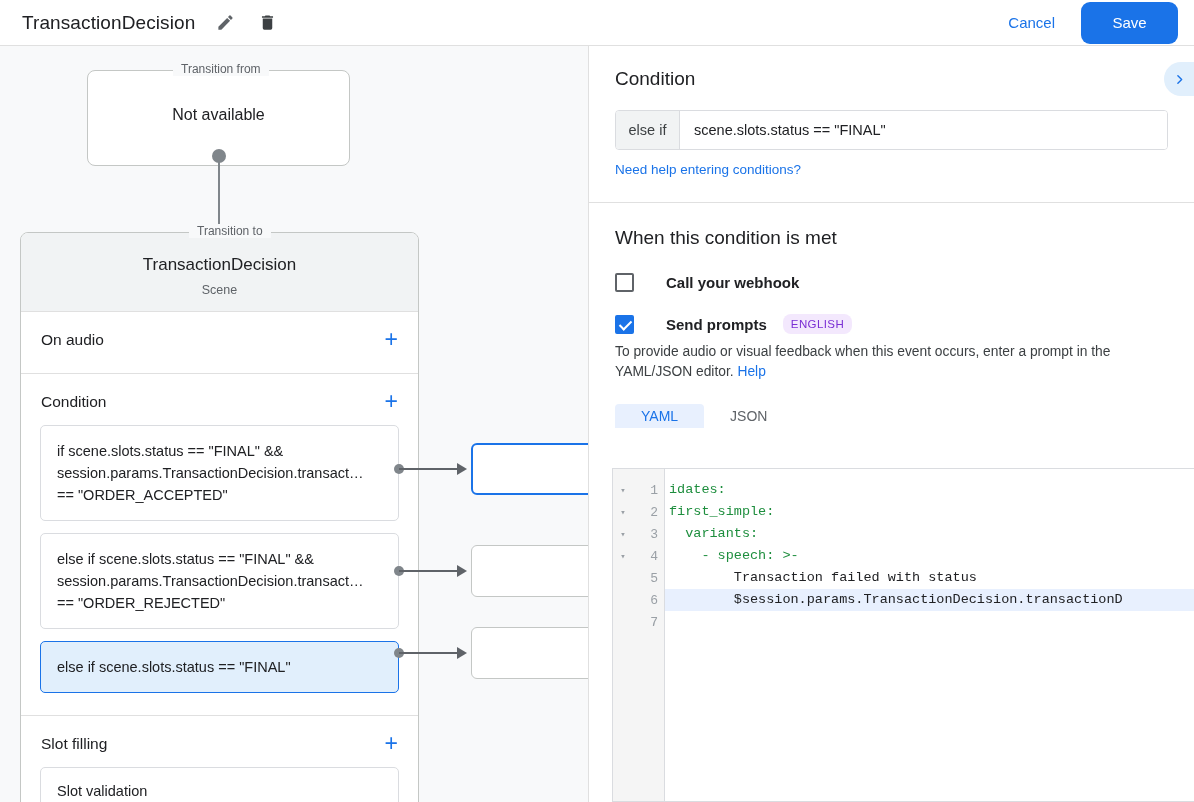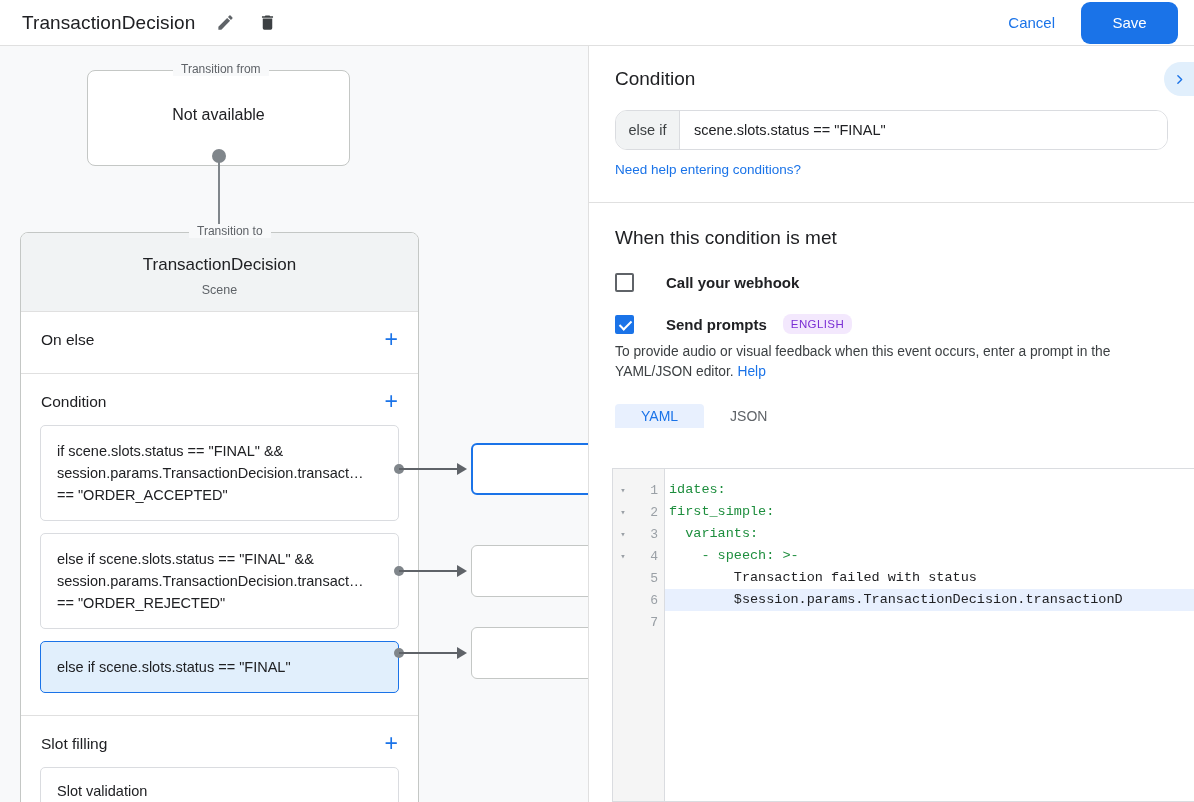--- a/index.html
+++ b/index.html
@@ -233,21 +233,21 @@
     width: 30px; height: 34px;
     background: #e1effc;
     border-radius: 18px 0 0 18px;
     display: flex; align-items: center; justify-content: center;
     cursor: pointer;
   }
   .cond-row {
     display: flex;
     margin-top: 20px;
     border: 1px solid #dadce0;
-    border-radius: 12px;
+    border-radius: 4px;
     height: 40px;
     overflow: hidden;
   }
   .cond-prefix {
     width: 64px;
     background: #f1f3f4;
     border-right: 1px solid #dadce0;
     display: flex; align-items: center; justify-content: center;
     font-size: 14.5px;
     color: #3c4043;
@@ -393,21 +393,21 @@
   <div id="scene-card">
     <span class="fieldlegend">Transition to</span>
 
     <div class="scene-head">
       <div class="scene-name">TransactionDecision</div>
       <div class="scene-sub">Scene</div>
     </div>
 
     <div class="section">
       <div class="section-head">
-        <span class="section-title">On else</span>
+        <span class="section-title">On audio</span>
         <span class="plus-btn">+</span>
       </div>
     </div>
 
     <div class="section">
       <div class="section-head">
         <span class="section-title">Condition</span>
         <span class="plus-btn">+</span>
       </div>
 

